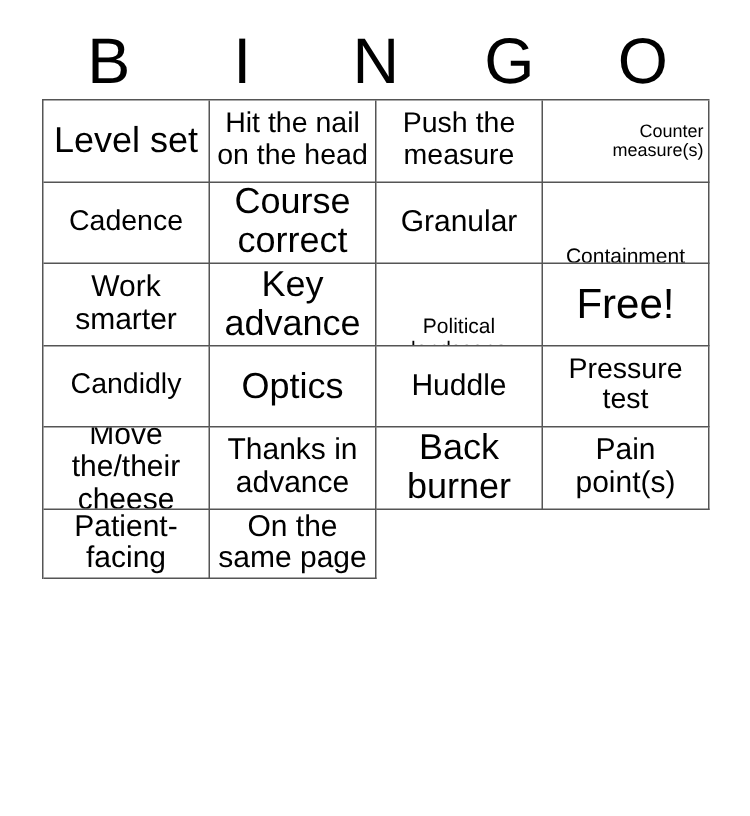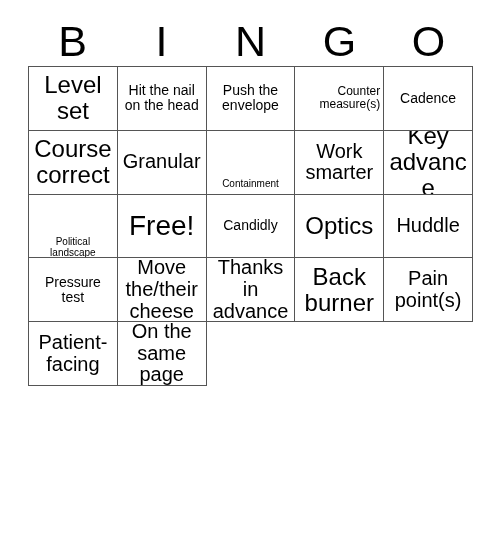--- a/index.html
+++ b/index.html
@@ -41,21 +41,21 @@
   #grid {
     position: absolute;
     left: 28px;
     top: 66px;
     width: 445px;
     height: 320px;
     box-sizing: border-box;
     border-top: 1px solid #555555;
     border-left: 1px solid #555555;
     display: grid;
-    grid-template-columns: repeat(5, 1fr);
+    grid-template-columns: repeat(4, 1fr);
     grid-template-rows: repeat(5, 1fr);
   }
   .cell {
     box-sizing: border-box;
     border-right: 1px solid #555555;
     border-bottom: 1px solid #555555;
     display: flex;
     align-items: center;
     justify-content: center;
     text-align: center;
@@ -66,22 +66,22 @@
     display: block;
     width: 100%;
     line-height: 1.08;
     word-wrap: break-word;
     color: #000000;
   }
   
   .fs-xl  { font-size: 28px; }
   .fs-lg  { font-size: 24px; }
   .fs-md  { font-size: 20px; }
-  .fs-sm  { font-size: 14px; }
-  .fs-xs  { font-size: 10px; margin-top: 44px; }
+  .fs-sm  { font-size: 19px; }
+  .fs-xs  { font-size: 14px; margin-top: 44px; }
   .fs-xxs { font-size: 12px; text-align: right; }
 </style>
 </head>
 <body>
 
 <div id="bingo-card">
 
   <div id="header-row">
     <div class="header-letter">B</div>
     <div class="header-letter">I</div>
@@ -91,21 +91,21 @@
   </div>
 
   <div id="grid">
       <div class="cell">
         <span class="cell-text fs-lg">Level set</span>
       </div>
       <div class="cell">
         <span class="cell-text fs-sm">Hit the nail on the head</span>
       </div>
       <div class="cell">
-        <span class="cell-text fs-sm">Push the envelope</span>
+        <span class="cell-text fs-sm">Push the measure</span>
       </div>
       <div class="cell">
         <span class="cell-text fs-xxs">Counter measure(s)</span>
       </div>
       <div class="cell">
         <span class="cell-text fs-sm">Cadence</span>
       </div>
       <div class="cell">
         <span class="cell-text fs-lg">Course correct</span>
       </div>

